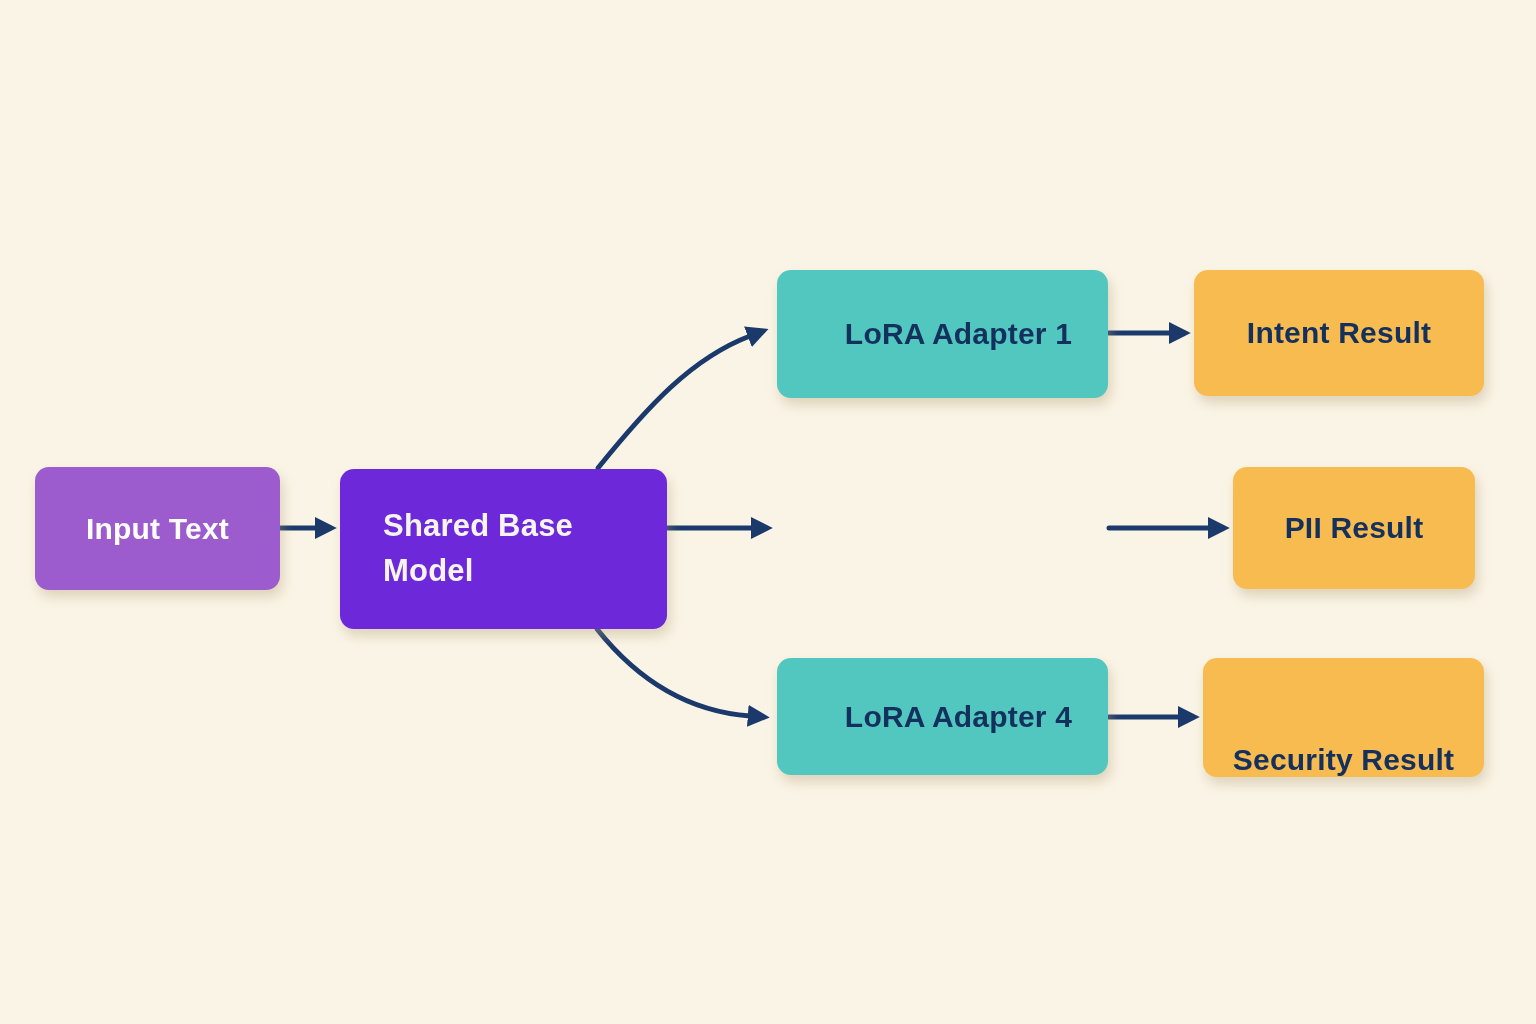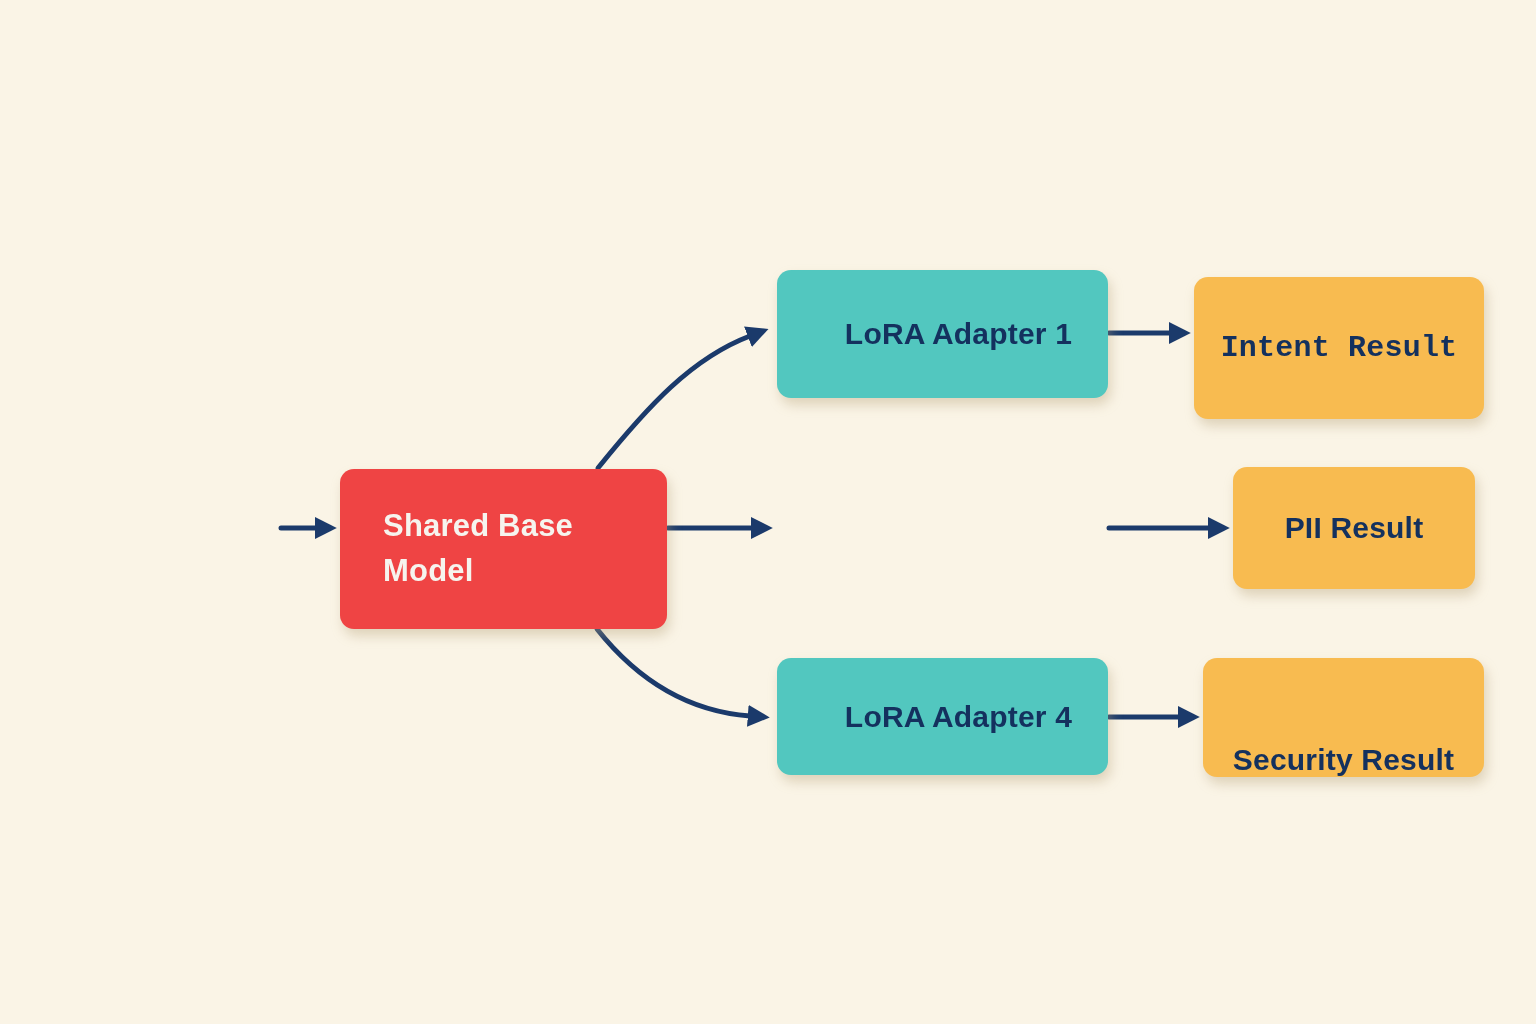--- a/index.html
+++ b/index.html
@@ -29,32 +29,32 @@
     display: flex;
     align-items: center;
     justify-content: center;
     font-weight: 700;
     font-size: 30px;
     letter-spacing: 0.2px;
     box-shadow: 3px 7px 12px rgba(182, 162, 122, 0.40);
     box-sizing: border-box;
   }
   .node--purple { background: #9d5ccd; color: #ffffff; }
-  .node--navy   { background: #ef4444; color: #f6f4ee; }
+  .node--navy   { background: #6d28d9; color: #f6f4ee; }
   .node--teal   { background: #52c7bf; color: #14315e; padding-left: 32px; }
   .node--amber  { background: #f8bb50; color: #14315e; }
 
   .node-input    { left: 35px;   top: 467px; width: 245px; height: 123px; }
   .node-base     { left: 340px;  top: 469px; width: 327px; height: 160px;
                    justify-content: flex-start; padding: 0 40px 0 43px;
                    font-size: 31px; line-height: 1.45; text-align: left; }
   .node-adapter1 { left: 777px;  top: 270px; width: 331px; height: 128px; }
   .node-adapter2 { left: 777px;  top: 469px; width: 331px; height: 117px; }
   .node-adapter3 { left: 777px;  top: 658px; width: 331px; height: 117px; }
-  .node-result1  { left: 1194px; top: 277px; width: 290px; height: 142px; font-family: Liberation Mono, monospace; }
+  .node-result1  { left: 1194px; top: 270px; width: 290px; height: 126px; }
   .node-result2  { left: 1233px; top: 467px; width: 242px; height: 122px; }
   .node-result3  { left: 1203px; top: 658px; width: 281px; height: 119px; align-items: flex-end; }
 </style>
 </head>
 <body>
 
 <div class="canvas">
 
   <svg class="edges" viewBox="0 0 1536 1024" xmlns="http://www.w3.org/2000/svg">
     <defs>
@@ -66,20 +66,23 @@
       <path d="M 281 528 L 317 528" marker-end="url(#ah)"></path>
       <path d="M 598 468 C 648 406, 692 358, 750 336" marker-end="url(#ah)"></path>
       <path d="M 668 528 L 753 528" marker-end="url(#ah)"></path>
       <path d="M 597 629 C 643 687, 696 712, 750 716" marker-end="url(#ah)"></path>
       <path d="M 1109 333 L 1171 333" marker-end="url(#ah)"></path>
       <path d="M 1109 528 L 1210 528" marker-end="url(#ah)"></path>
       <path d="M 1109 717 L 1180 717" marker-end="url(#ah)"></path>
     </g>
   </svg>
 
+  <div class="node node--purple node-input">
+    <span>Input Text</span>
+  </div>
 
   <div class="node node--navy node-base">
     <span>Shared Base Model</span>
   </div>
 
   <div class="node node--teal node-adapter1">
     <span>LoRA Adapter 1</span>
   </div>
 
 

